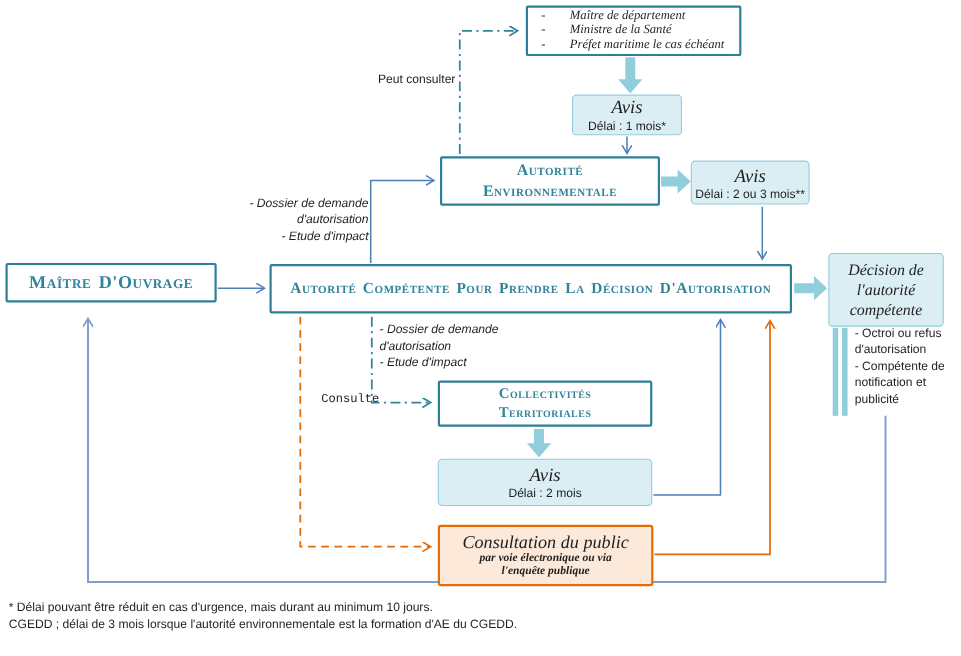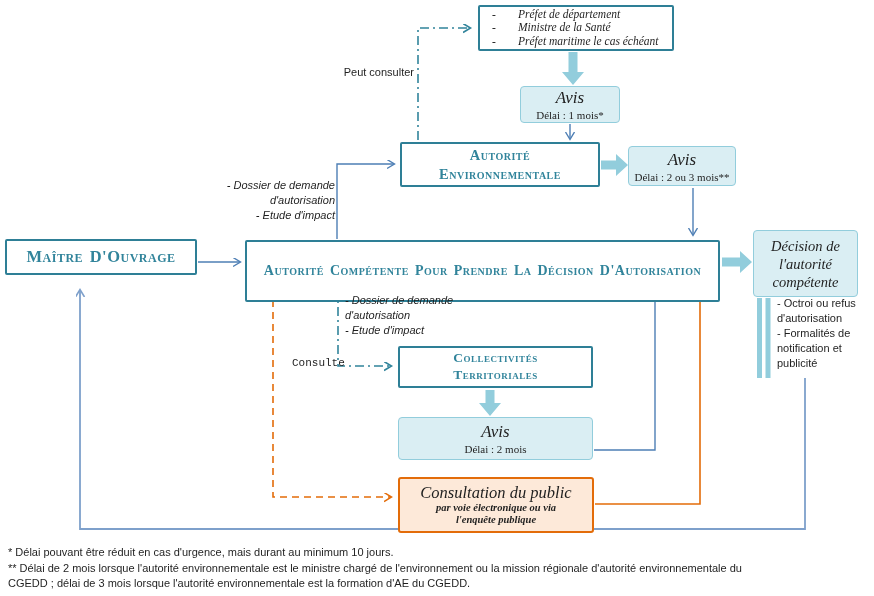--- a/index.html
+++ b/index.html
@@ -13,21 +13,21 @@
   .orangebox{background:#fde9d9;border:2px solid #e36c09;border-radius:3px;}
   .sc{font-family:"Liberation Serif",serif;font-variant:small-caps;font-weight:bold;
       color:#31849b;letter-spacing:.5px;word-spacing:2px;line-height:1.25;}
   .iserif{font-family:"Liberation Serif",serif;font-style:italic;color:#1f1f1f;}
   .lbl{position:absolute;font-size:11px;color:#1f1f1f;line-height:15px;}
   .ilbl{font-style:italic;}
   .bullets{width:100%;padding:2px 6px 2px 12px;box-sizing:border-box;}
   .brow{display:flex;font-size:11.5px;line-height:13.5px;text-align:left;}
   .brow .dash{width:26px;flex:none;font-style:normal;}
   .avis-t{font-size:17px;line-height:19px;}
-  .avis-d{font-size:11px;margin-top:2px;font-family:Liberation Serif, serif;}
+  .avis-d{font-size:11px;margin-top:2px;font-family:Liberation Sans, sans-serif;}
   .foot{position:absolute;left:8px;top:545px;width:862px;font-size:11px;line-height:15.5px;}
 </style>
 </head>
 <body>
 
 <div class="stage">
 
   <svg class="wires">
     <defs>
       <marker id="mblue" markerWidth="12" markerHeight="12" refX="7" refY="4.5" orient="auto" markerUnits="userSpaceOnUse">
@@ -62,21 +62,21 @@
     <path d="M338,288 V366 H391" fill="none" stroke="#31849b" stroke-width="1.6" stroke-dasharray="9 4 2 4" marker-end="url(#mteal)"></path>
 
     <path d="M273,288 V497 H391" fill="none" stroke="#e36c09" stroke-width="1.6" stroke-dasharray="7 5" marker-end="url(#morange)"></path>
     <path d="M595,504 H700 V292" fill="none" stroke="#e36c09" stroke-width="1.6" marker-end="url(#morange)"></path>
   </svg>
 
   <div class="box" style="left:478px;top:5px;width:196px;height:46px;">
     <div class="bullets iserif">
       <div class="brow">
         <span class="dash">-</span>
-        <span>Préfet de département</span>
+        <span>Maître de département</span>
       </div>
       <div class="brow">
         <span class="dash">-</span>
         <span>Ministre de la Santé</span>
       </div>
       <div class="brow">
         <span class="dash">-</span>
         <span>Préfet maritime le cas échéant</span>
       </div>
     </div>
@@ -94,21 +94,21 @@
 
   <div class="box bluebox" style="left:628px;top:146px;width:108px;height:40px;">
     <div class="iserif avis-t">Avis</div>
     <div class="avis-d">Délai : 2 ou 3 mois**</div>
   </div>
 
   <div class="box" style="left:5px;top:239px;width:192px;height:36px;">
     <div class="sc" style="font-size:16.5px;">Maître D'Ouvrage</div>
   </div>
 
-  <div class="box" style="left:245px;top:240px;width:475px;height:62px;">
+  <div class="box" style="left:245px;top:240px;width:475px;height:45px;">
     <div class="sc" style="font-size:14px;">Autorité Compétente Pour Prendre La Décision D'Autorisation</div>
   </div>
 
   <div class="box" style="left:398px;top:346px;width:195px;height:42px;">
     <div class="sc" style="font-size:13.5px;">Collectivités</div>
     <div class="sc" style="font-size:13.5px;">Territoriales</div>
   </div>
 
   <div class="box bluebox" style="left:753px;top:230px;width:105px;height:67px;">
     <div class="iserif" style="font-size:14.5px;line-height:18px;">Décision de</div>
@@ -139,24 +139,23 @@
     <div>- Dossier de demande</div>
     <div>d'autorisation</div>
     <div>- Etude d'impact</div>
   </div>
 
   <div class="lbl" style="left:292px;top:356px;width:48px;font-family:Liberation Mono, monospace;">Consulte</div>
 
   <div class="lbl" style="left:777px;top:296px;width:90px;text-align:left;">
     <div>- Octroi ou refus</div>
     <div>d'autorisation</div>
-    <div>- Formalités  de</div>
+    <div>- Compétente  de</div>
     <div>notification et</div>
     <div>publicité</div>
   </div>
 
   <div class="foot">
     <div>* Délai pouvant être réduit en cas d'urgence,  mais  durant au minimum  10 jours.</div>
-    <div>** Délai de 2 mois lorsque l'autorité environnementale est le ministre chargé de l'environnement ou la mission régionale d'autorité environnementale du</div>
     <div>CGEDD ; délai de 3 mois lorsque l'autorité environnementale est la formation d'AE du CGEDD.</div>
   </div>
 
 </div>
 
 </body></html>

